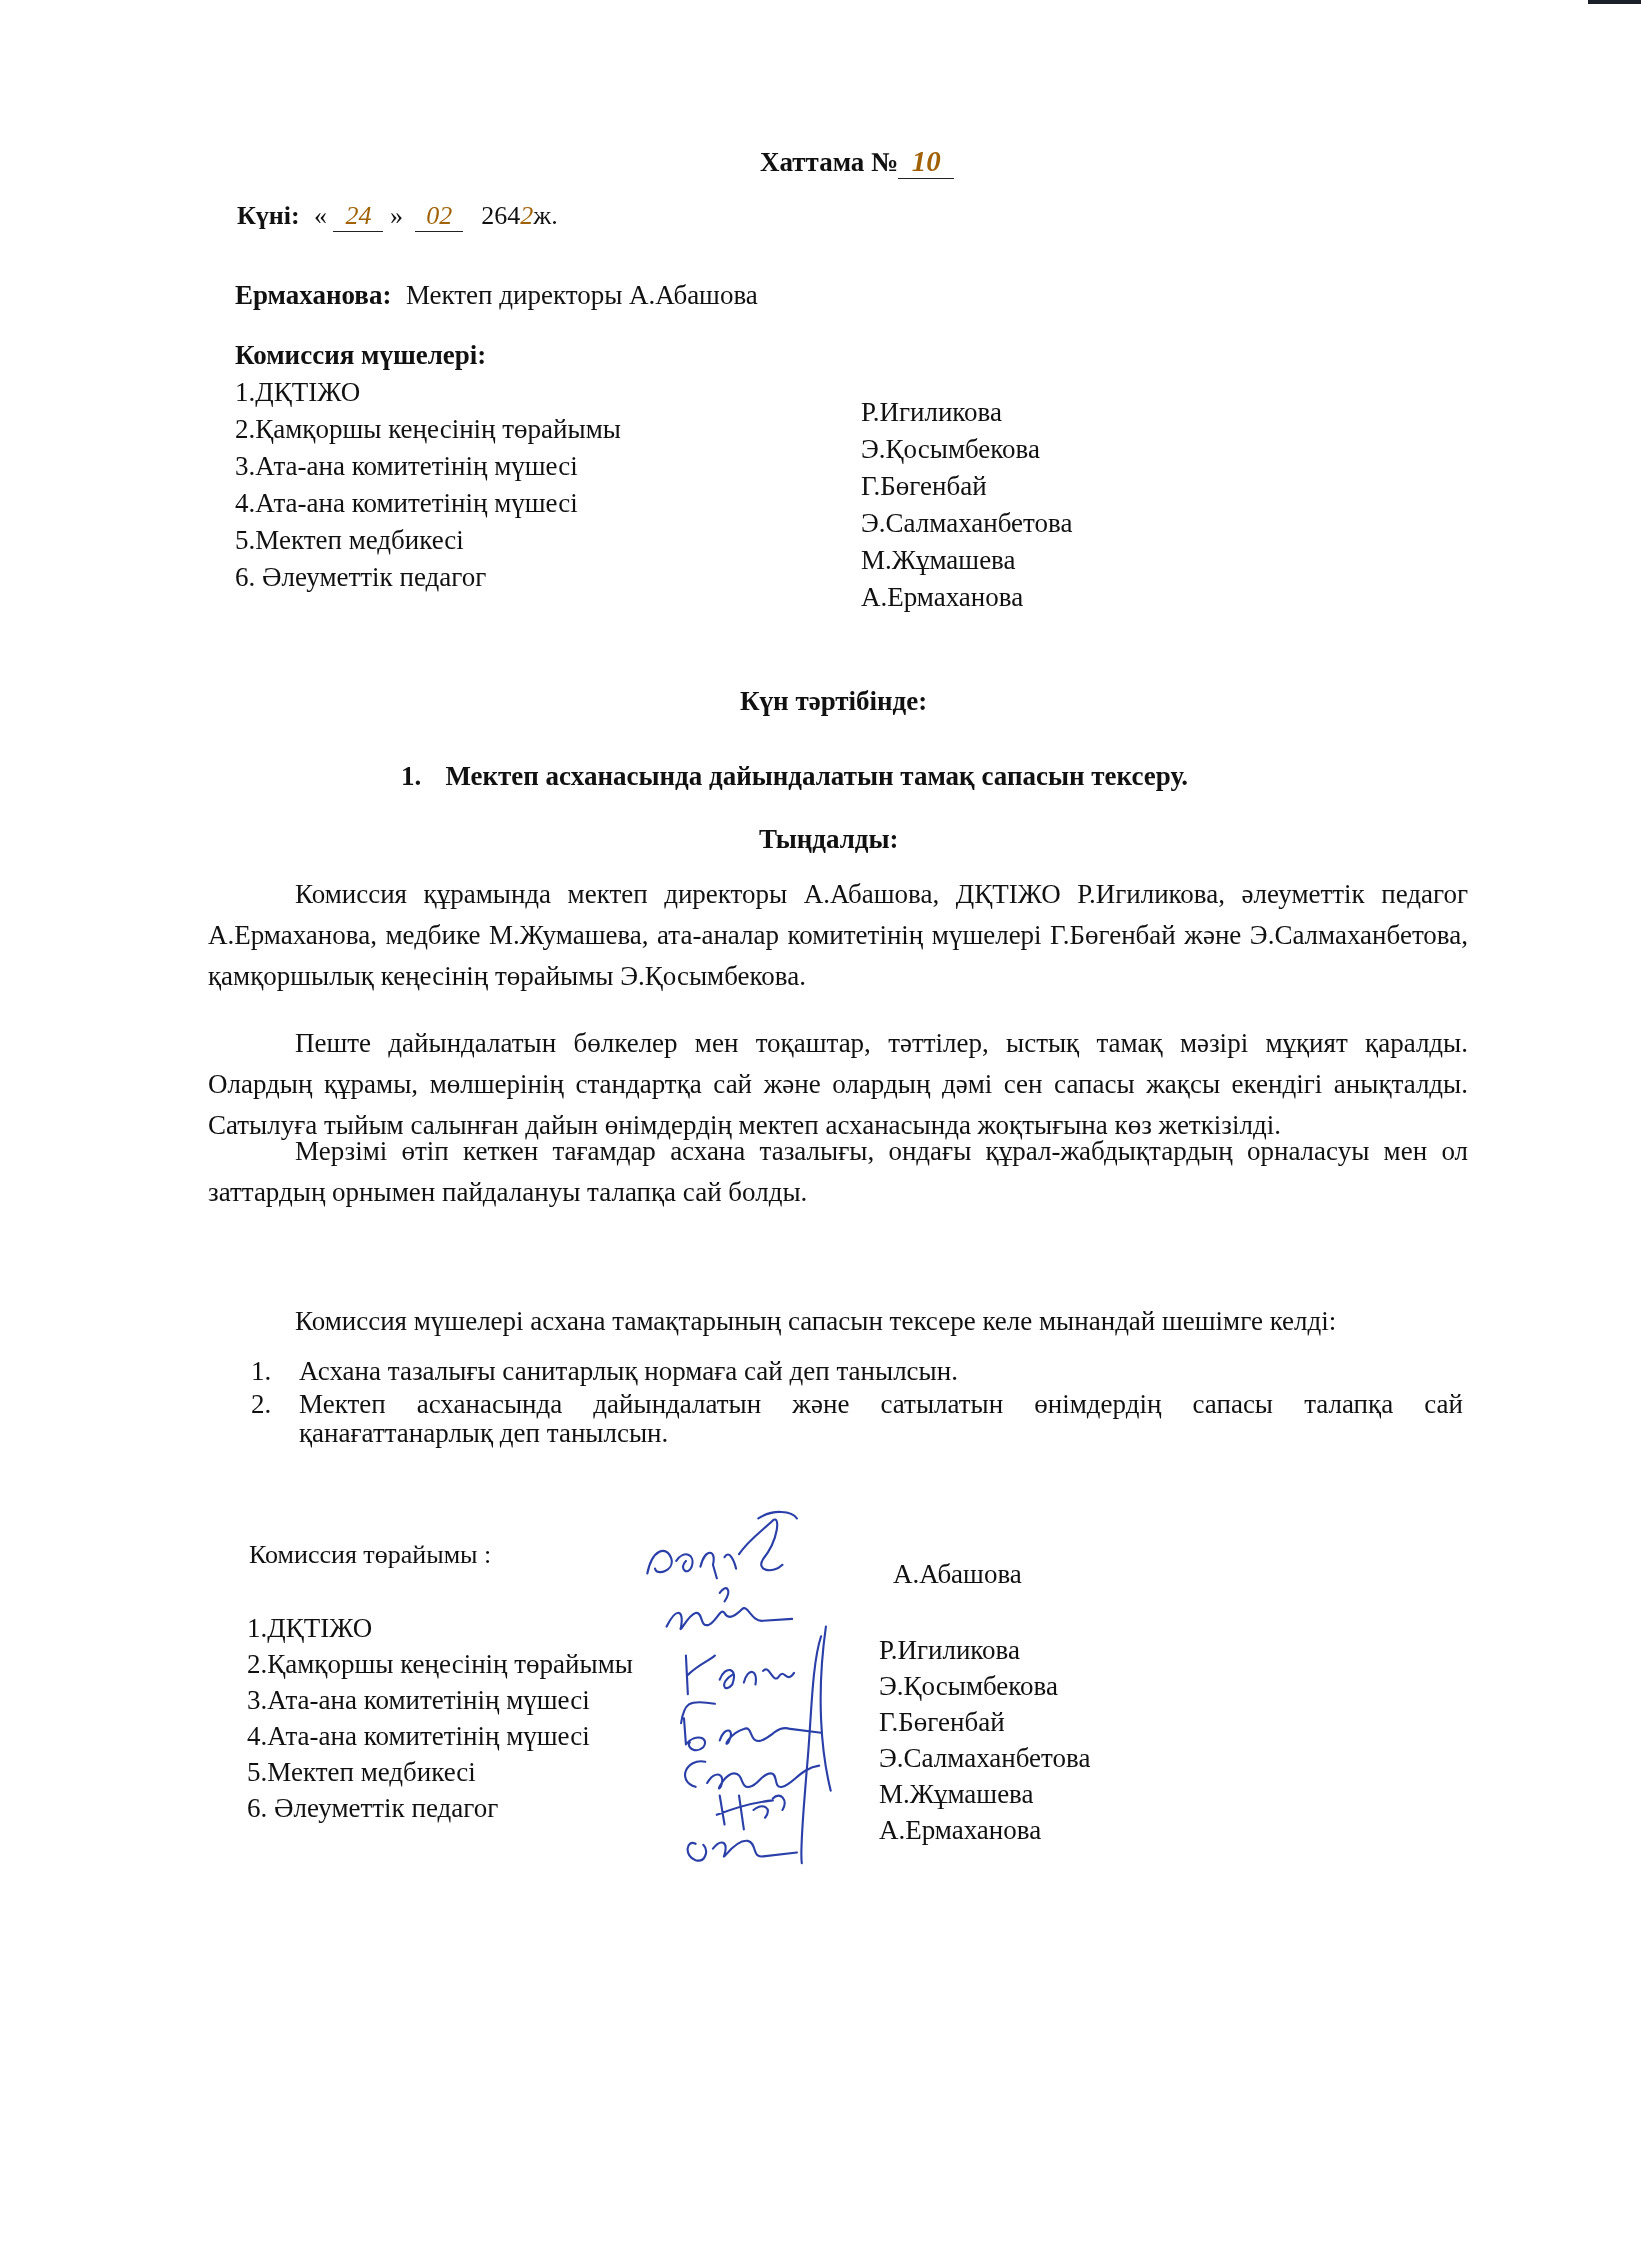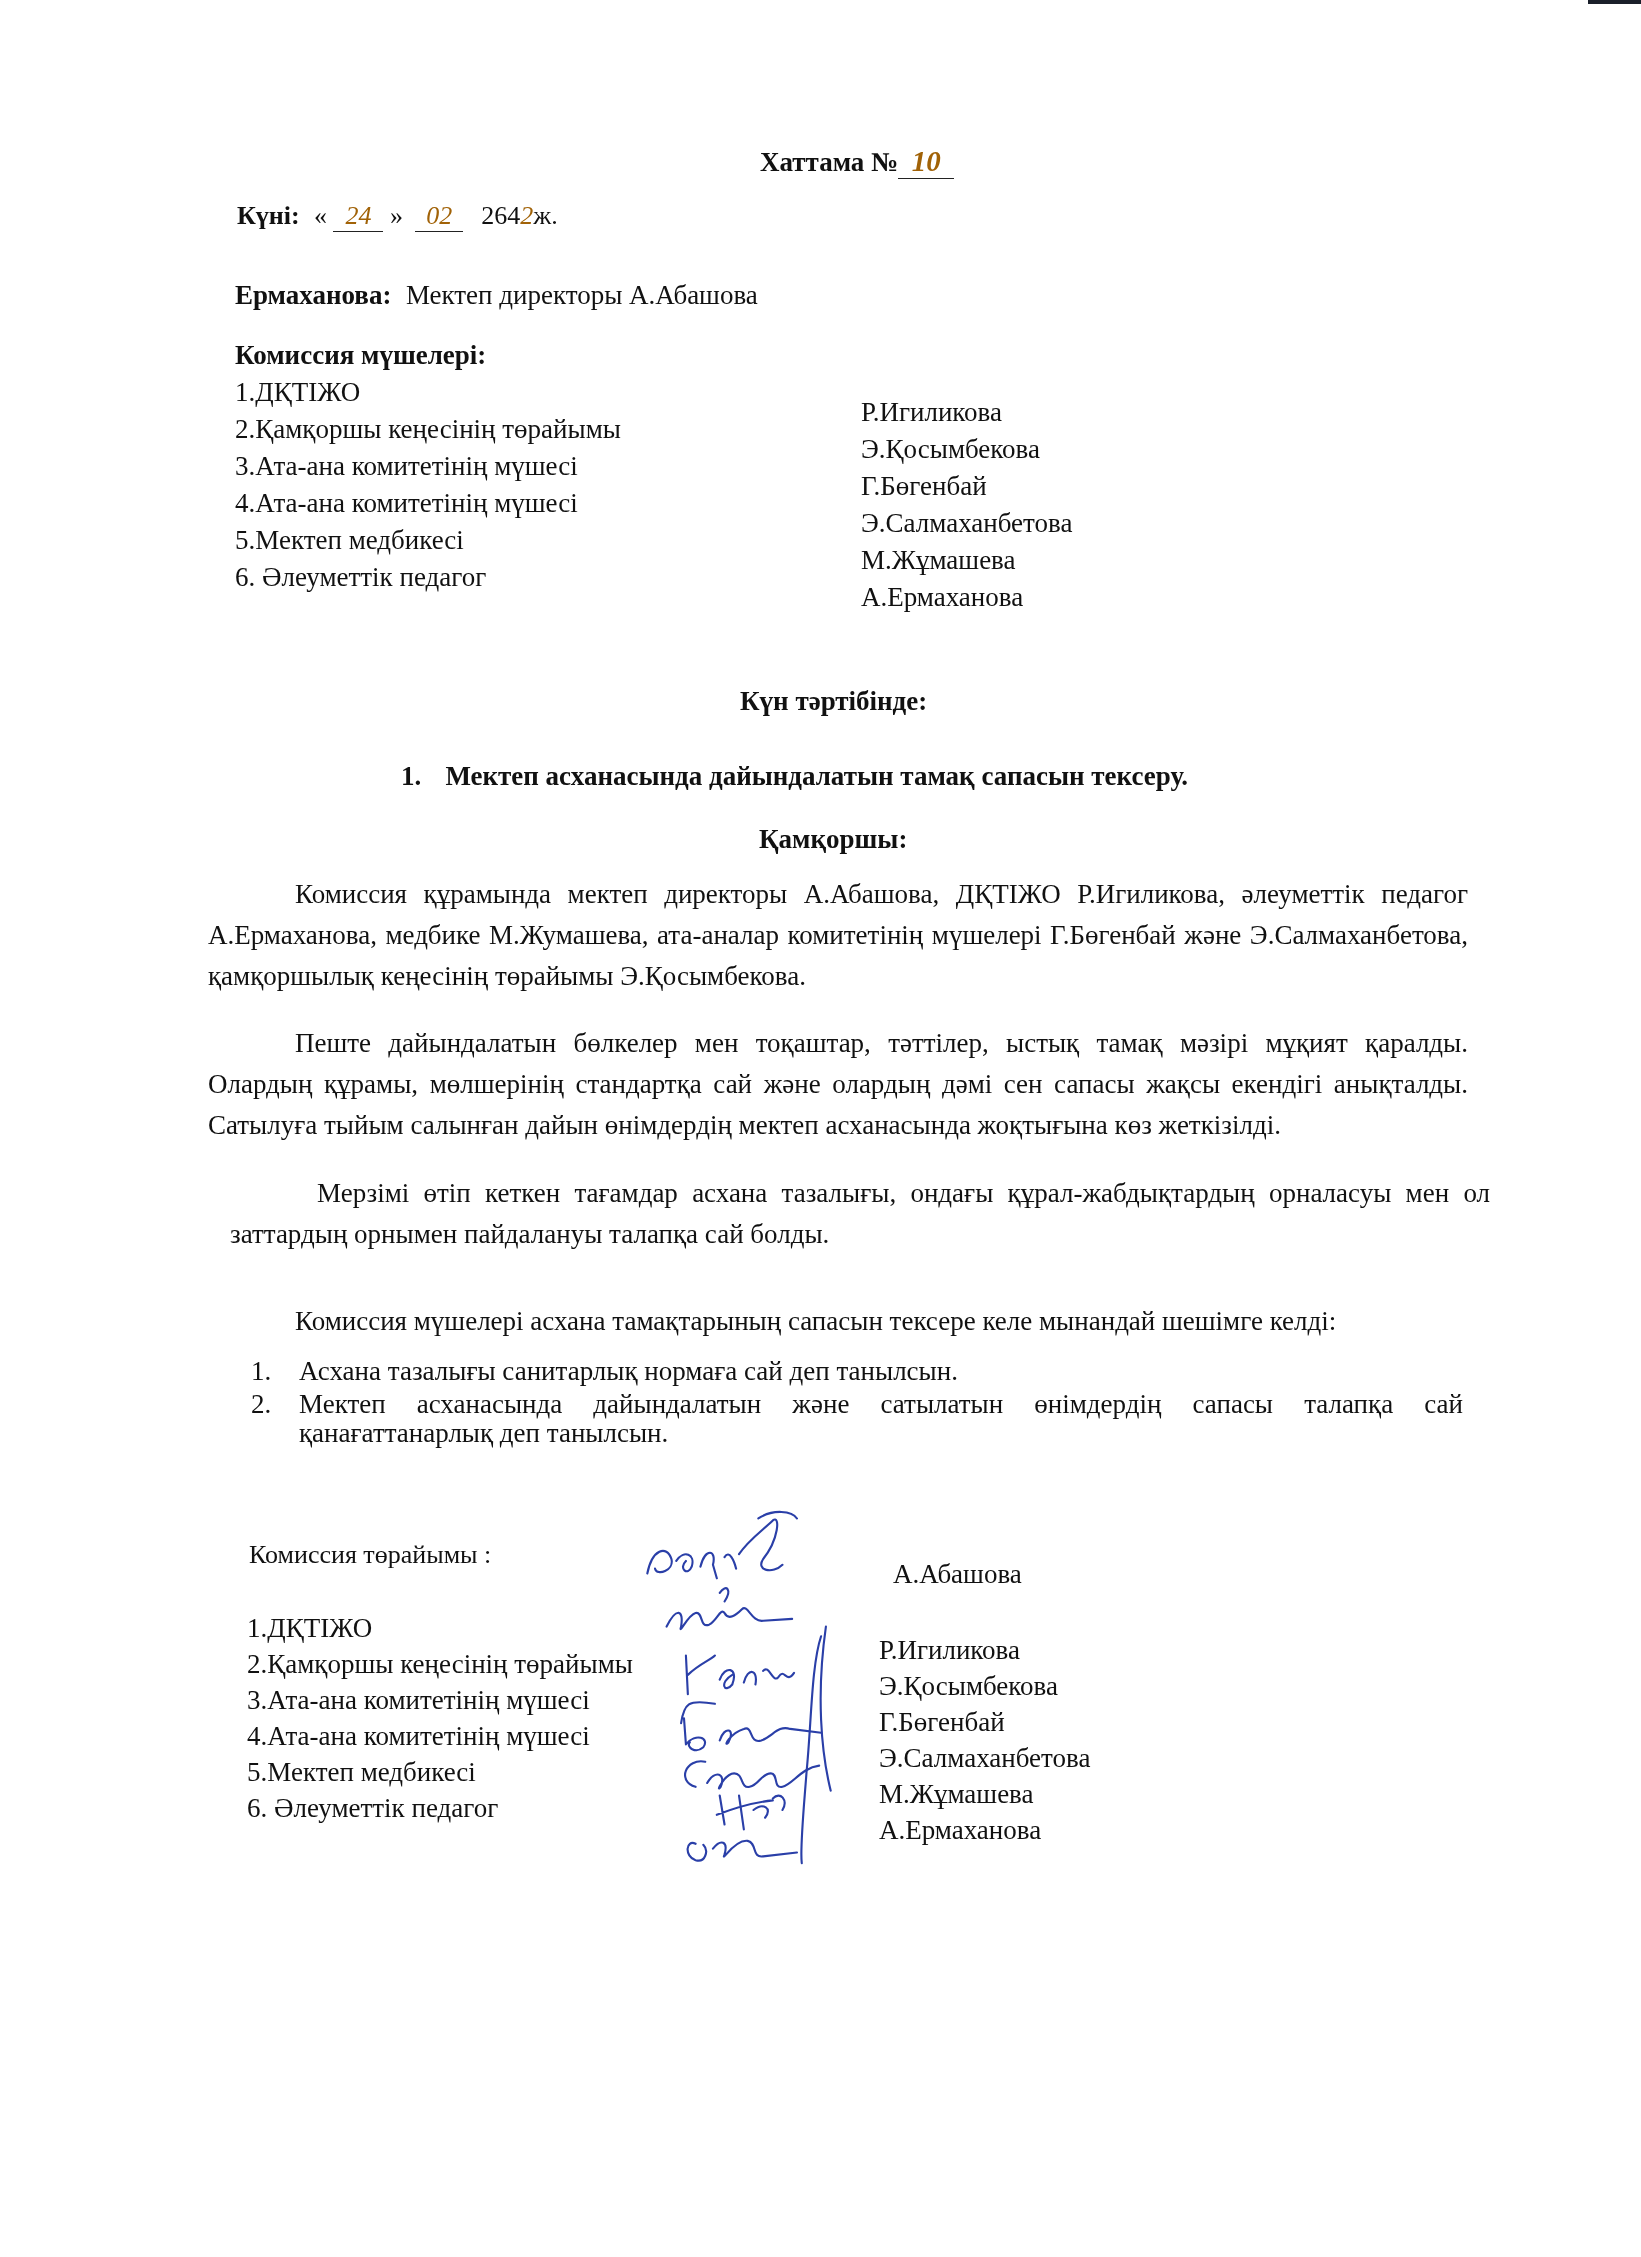--- a/index.html
+++ b/index.html
@@ -66,25 +66,25 @@
   <div>М.Жұмашева</div>
   <div>А.Ермаханова</div>
 </div>
 
 <div class="abs bold f28" style="left:740px; top:686px;font-family:Liberation Serif, serif;">Күн тәртібінде:</div>
 <div class="abs bold f28" style="left:401px; top:761px;">
   <span>1.</span>
   <span style="margin-left:17.4px;">Мектеп асханасында дайындалатын тамақ сапасын тексеру.</span>
 </div>
 
-<div class="abs bold f28" style="left:759px; top:824px;">Қамқоршы:</div>
+<div class="abs bold f28" style="left:759px; top:824px;">Тыңдалды:</div>
 
 <div class="para indent" style="top:874px;">Комиссия құрамында мектеп директоры А.Абашова, ДҚТІЖО Р.Игиликова, әлеуметтік педагог А.Ермаханова, медбике М.Жумашева,  ата-аналар комитетінің мүшелері Г.Бөгенбай және Э.Салмаханбетова, қамқоршылық кеңесінің төрайымы Э.Қосымбекова.</div>
 <div class="para indent" style="top:1023px;">Пеште дайындалатын бөлкелер мен тоқаштар, тәттілер, ыстық тамақ мәзірі мұқият қаралды. Олардың құрамы, мөлшерінің стандартқа сай және олардың дәмі сен сапасы жақсы екендігі анықталды. Сатылуға тыйым салынған дайын өнімдердің мектеп асханасында жоқтығына көз жеткізілді.</div>
-<div class="para indent" style="top:1173px;margin-left:22px;">Мерзімі өтіп кеткен тағамдар асхана тазалығы, ондағы құрал-жабдықтардың орналасуы мен ол заттардың орнымен пайдалануы талапқа сай болды.</div>
+<div class="para indent" style="top:1131px;">Мерзімі өтіп кеткен тағамдар асхана тазалығы, ондағы құрал-жабдықтардың орналасуы мен ол заттардың орнымен пайдалануы талапқа сай болды.</div>
 <div class="para indent" style="top:1284px;margin-top:17px;">Комиссия мүшелері асхана тамақтарының сапасын тексере келе мынандай шешімге келді:</div>
 
 <div class="decisions" style="top:1357px;">
   <div class="item">
     <span class="num">1.</span>
     <span>Асхана тазалығы санитарлық нормаға сай деп танылсын.</span>
   </div>
   <div class="item">
     <span class="num">2.</span>
     <span>Мектеп асханасында дайындалатын және сатылатын өнімдердің сапасы талапқа сай қанағаттанарлық деп танылсын.</span>

